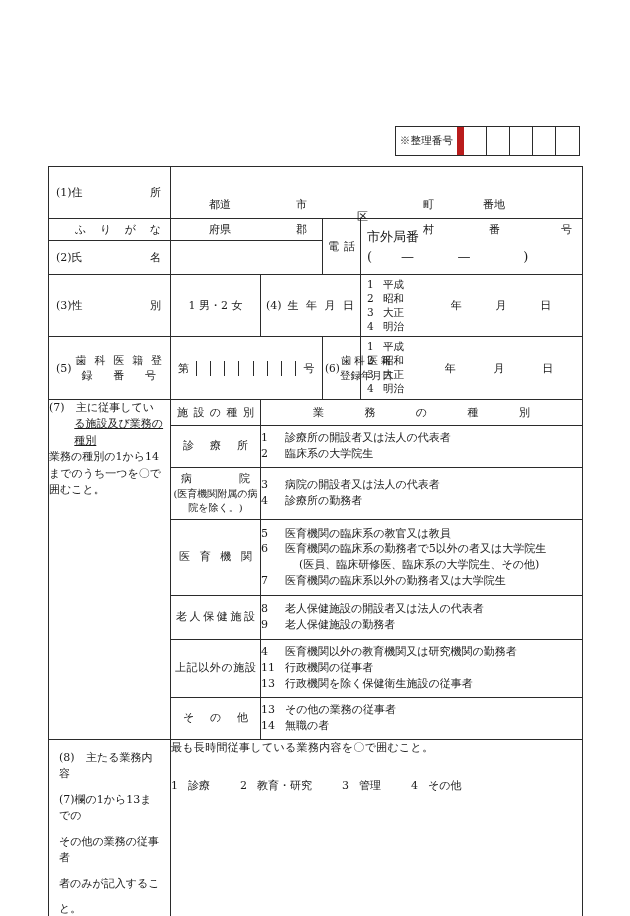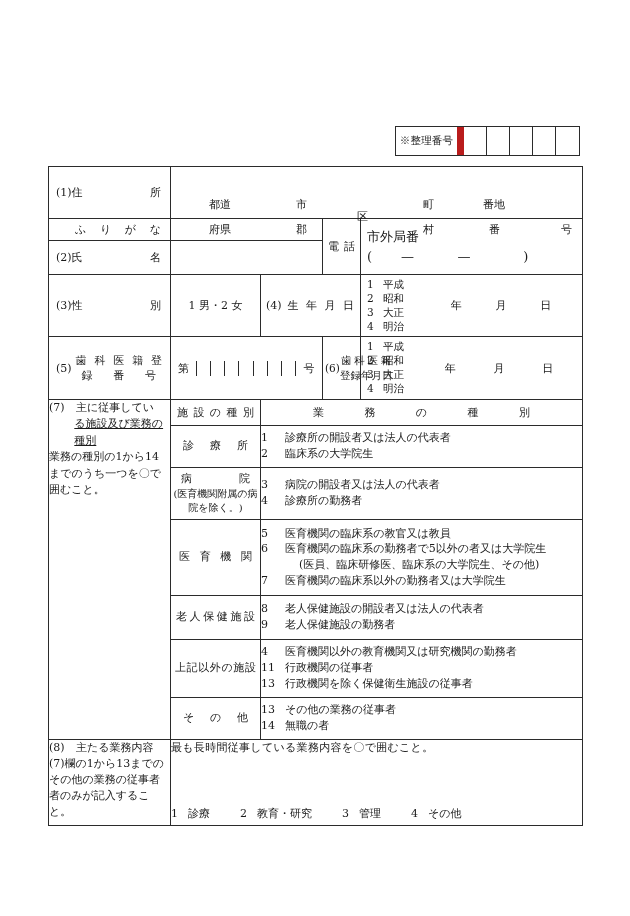--- a/index.html
+++ b/index.html
@@ -248,35 +248,34 @@
     padding-left: 38px;
   }
 
   
   .sec8-label {
     font-size: 10.5px;
     line-height: 1.45;
     padding: 4px 4px 4px 5px;
     vertical-align: top !important;
   }
-  .sec8-label p { margin: 0; }
+  .sec8-label p { margin: 10px; }
   .sec8-body {
     font-size: 11px;
     line-height: 1.5;
     padding: 6px 8px;
     vertical-align: top !important;
   }
   .sec8-opts {
     margin-top: 22px;
     display: flex;
   }
   .sec8-opts .opt {
     margin-right: 30px;
     white-space: nowrap;
-    margin-top: 28px;
   }
   .sec8-opts .opt .on { margin-right: 10px; }
   .sec8-note { letter-spacing: 0.3px; }
 </style>
 </head>
 <body>
 
 <div class="page">
 
 

